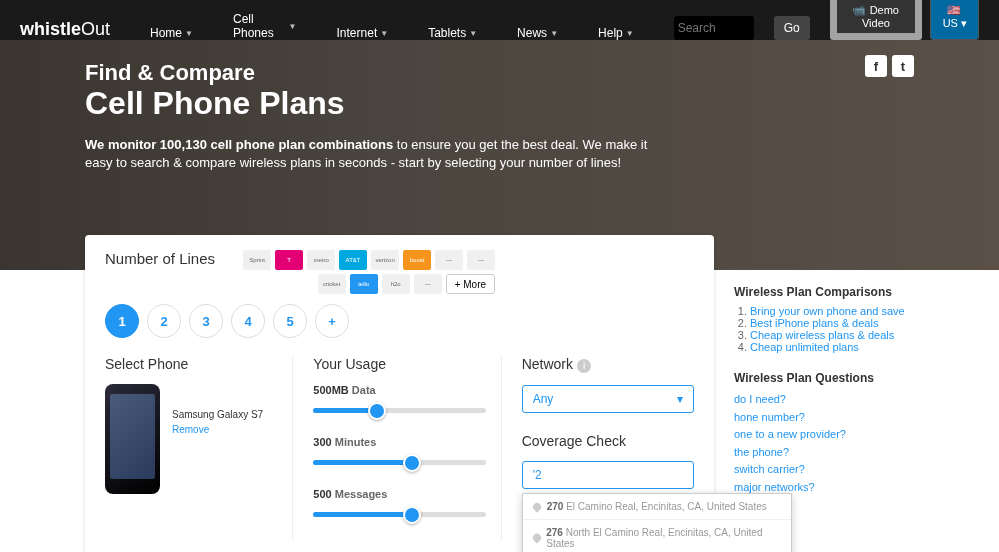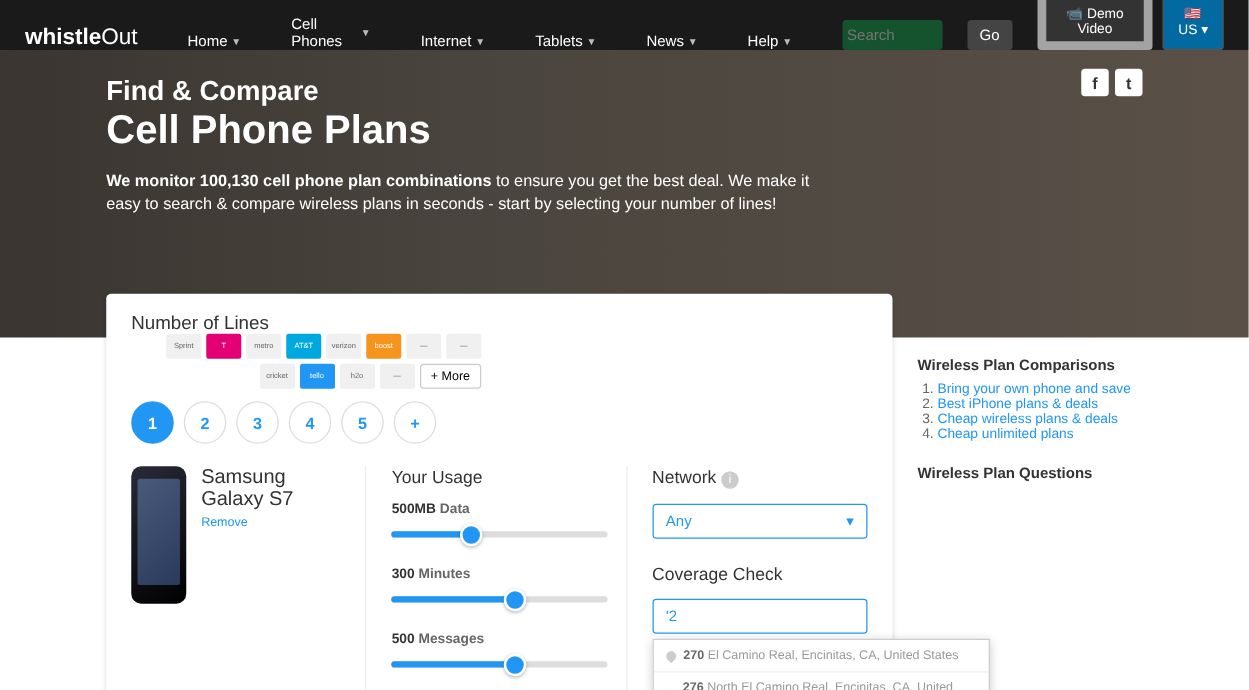--- a/index.html
+++ b/index.html
@@ -2,54 +2,54 @@
 <html><head>
 <meta charset="utf-8">
 <style>
 * { margin: 0; padding: 0; box-sizing: border-box; }
 body { font-family: -apple-system, BlinkMacSystemFont, "Segoe UI", Arial, sans-serif; background: #fff; width: 999px; }
 .navbar { background: #1a1a1a; height: 40px; display: flex; align-items: flex-end; padding: 0 20px; gap: 20px; }
 .logo { color: #fff; font-size: 18px; font-weight: bold; margin-right: 10px; }
 .logo span { font-weight: 300; }
 .nav-item { color: #fff; font-size: 12px; padding: 0 10px; cursor: pointer; display: flex; align-items: center; gap: 3px; }
 .nav-item .caret { font-size: 8px; opacity: 0.7; }
-.search-box { background: #14532d; border: none; color: #999; padding: 5px 4px; font-size: 12px; border-radius: 3px; width: 80px; margin-left: 10px; }
+.search-box { background: #000000; border: none; color: #999; padding: 5px 4px; font-size: 12px; border-radius: 3px; width: 80px; margin-left: 10px; }
 .go-btn { background: #444; color: #fff; border: none; padding: 5px 10px; font-size: 12px; border-radius: 3px; cursor: pointer; }
 .nav-right { margin-left: auto; display: flex; gap: 8px; }
 .demo-btn { background: #333; color: #fff; border: 7px solid #a3a3a3; padding: 4px 10px; font-size: 11px; border-radius: 3px; cursor: pointer; }
 .us-btn { background: #0369a1; color: #fff; border: 1px solid #555; padding: 4px 8px; font-size: 11px; border-radius: 3px; cursor: pointer; }
 .hero { position: relative; height: 230px; background: linear-gradient(90deg, #3a3530 0%, #4a453e 40%, #5a5048 100%); padding: 20px 85px; color: #fff; overflow: hidden; }
 .hero-title-small { font-size: 22px; font-weight: bold; }
 .hero-title-big { font-size: 32px; font-weight: bold; line-height: 1.1; margin-bottom: 15px; }
 .hero-sub { font-size: 13px; max-width: 580px; line-height: 1.4; }
 .hero-sub b { font-weight: bold; }
 .social { position: absolute; top: 15px; right: 85px; display: flex; gap: 5px; }
 .social-icon { width: 22px; height: 22px; background: #fff; color: #333; border-radius: 3px; display: flex; align-items: center; justify-content: center; font-size: 13px; font-weight: bold; }
 .content { position: relative; margin-top: -35px; padding: 0 85px; display: flex; gap: 20px; }
 .card { background: #fff; border-radius: 4px; box-shadow: 0 1px 4px rgba(0,0,0,0.15); flex: 1; padding: 15px 20px; }
 .sidebar { width: 180px; padding-top: 50px; }
 .sidebar-heading { font-size: 12px; font-weight: bold; margin-bottom: 6px; color: #333; }
 .sidebar ol { margin-left: 16px; margin-bottom: 18px; font-size: 11px; color: #666; }
 .sidebar a { color: #2196f3; text-decoration: none; font-size: 11px; }
-.lines-row { display: flex; margin-bottom: 10px; flex-direction: column; }
+.lines-row { display: flex; margin-bottom: 10px; }
 .lines-label { font-size: 15px; color: #333; }
 .carriers { display: flex; flex-wrap: wrap; gap: 4px; max-width: 280px; justify-content: flex-end; }
 .carrier { width: 28px; height: 20px; background: #f0f0f0; border-radius: 2px; font-size: 6px; display: flex; align-items: center; justify-content: center; color: #666; }
 .more-btn { border: 1px solid #ccc; background: #fff; padding: 2px 8px; font-size: 10px; border-radius: 3px; cursor: pointer; }
 .line-btns { display: flex; gap: 8px; margin-bottom: 18px; }
 .line-btn { width: 34px; height: 34px; border-radius: 50%; border: 1px solid #ddd; background: #fff; color: #2196f3; font-size: 13px; font-weight: bold; cursor: pointer; }
 .line-btn.active { background: #2196f3; color: #fff; border-color: #2196f3; }
 .cols { display: flex; gap: 20px; }
 .col { flex: 1; border-right: 1px solid #eee; padding-right: 15px; }
 .col:last-child { border-right: none; padding-right: 0; }
 .col-title { font-size: 14px; color: #333; margin-bottom: 12px; }
 .phone-row { display: flex; gap: 12px; }
 .phone-img { width: 55px; height: 110px; background: linear-gradient(145deg, #2a2a3a, #000); border-radius: 8px; position: relative; }
 .phone-img::after { content: ''; position: absolute; top: 10px; left: 5px; right: 5px; bottom: 15px; background: linear-gradient(135deg, #4a5a7a, #2a3a5a); border-radius: 2px; }
-.phone-name { font-size: 16px; color: #333; margin-bottom: 4px; }
+.phone-name { font-size: 10px; color: #333; margin-bottom: 4px; margin-top: 25px; }
 .remove-link { font-size: 10px; color: #2196f3; cursor: pointer; }
 .usage-label { font-size: 11px; font-weight: bold; color: #333; }
 .usage-label span { font-weight: bold; color: #666; }
 .slider { position: relative; height: 30px; margin-bottom: 10px; }
 .slider-track { position: absolute; top: 12px; left: 0; right: 0; height: 5px; background: #ddd; border-radius: 3px; }
 .slider-fill { position: absolute; top: 12px; left: 0; height: 5px; background: #2196f3; border-radius: 3px; }
 .slider-thumb { position: absolute; top: 6px; width: 18px; height: 18px; background: #2196f3; border-radius: 50%; border: 2px solid #fff; box-shadow: 0 1px 3px rgba(0,0,0,0.3); cursor: grab; }
 .network-select { width: 100%; border: 1px solid #2196f3; color: #2196f3; background: #fff; padding: 6px 10px; font-size: 12px; border-radius: 3px; display: flex; justify-content: space-between; align-items: center; cursor: pointer; margin-bottom: 20px; }
 .coverage-input { width: 100%; border: 1px solid #2196f3; padding: 6px 10px; font-size: 12px; border-radius: 3px; outline: none; color: #2196f3; }
 .coverage-wrap { position: relative; }
@@ -129,20 +129,21 @@
     <div class="line-btns">
       <button class="line-btn active">1</button>
       <button class="line-btn">2</button>
       <button class="line-btn">3</button>
       <button class="line-btn">4</button>
       <button class="line-btn">5</button>
       <button class="line-btn">+</button>
     </div>
     <div class="cols">
       <div class="col">
+        <div class="col-title">Select Phone</div>
         <div class="phone-row">
           <div class="phone-img"></div>
           <div>
             <div class="phone-name">Samsung Galaxy S7</div>
             <div class="remove-link">Remove</div>
           </div>
         </div>
       </div>
       <div class="col">
         <div class="col-title">Your Usage</div>
@@ -191,14 +192,22 @@
   </div>
   <div class="sidebar">
     <div class="sidebar-heading">Wireless Plan Comparisons</div>
     <ol>
       <li><a>Bring your own phone and save</a></li>
       <li><a>Best iPhone plans &amp; deals</a></li>
       <li><a>Cheap wireless plans &amp; deals</a></li>
       <li><a>Cheap unlimited plans</a></li>
     </ol>
     <div class="sidebar-heading">Wireless Plan Questions</div>
+    <div style="font-size:11px;line-height:1.6">
+      <a>do I need?</a><br>
+      <a>hone number?</a><br>
+      <a>one to a new provider?</a><br>
+      <a>the phone?</a><br>
+      <a>switch carrier?</a><br>
+      <a>major networks?</a>
+    </div>
   </div>
 </div>
 
 </body></html>

